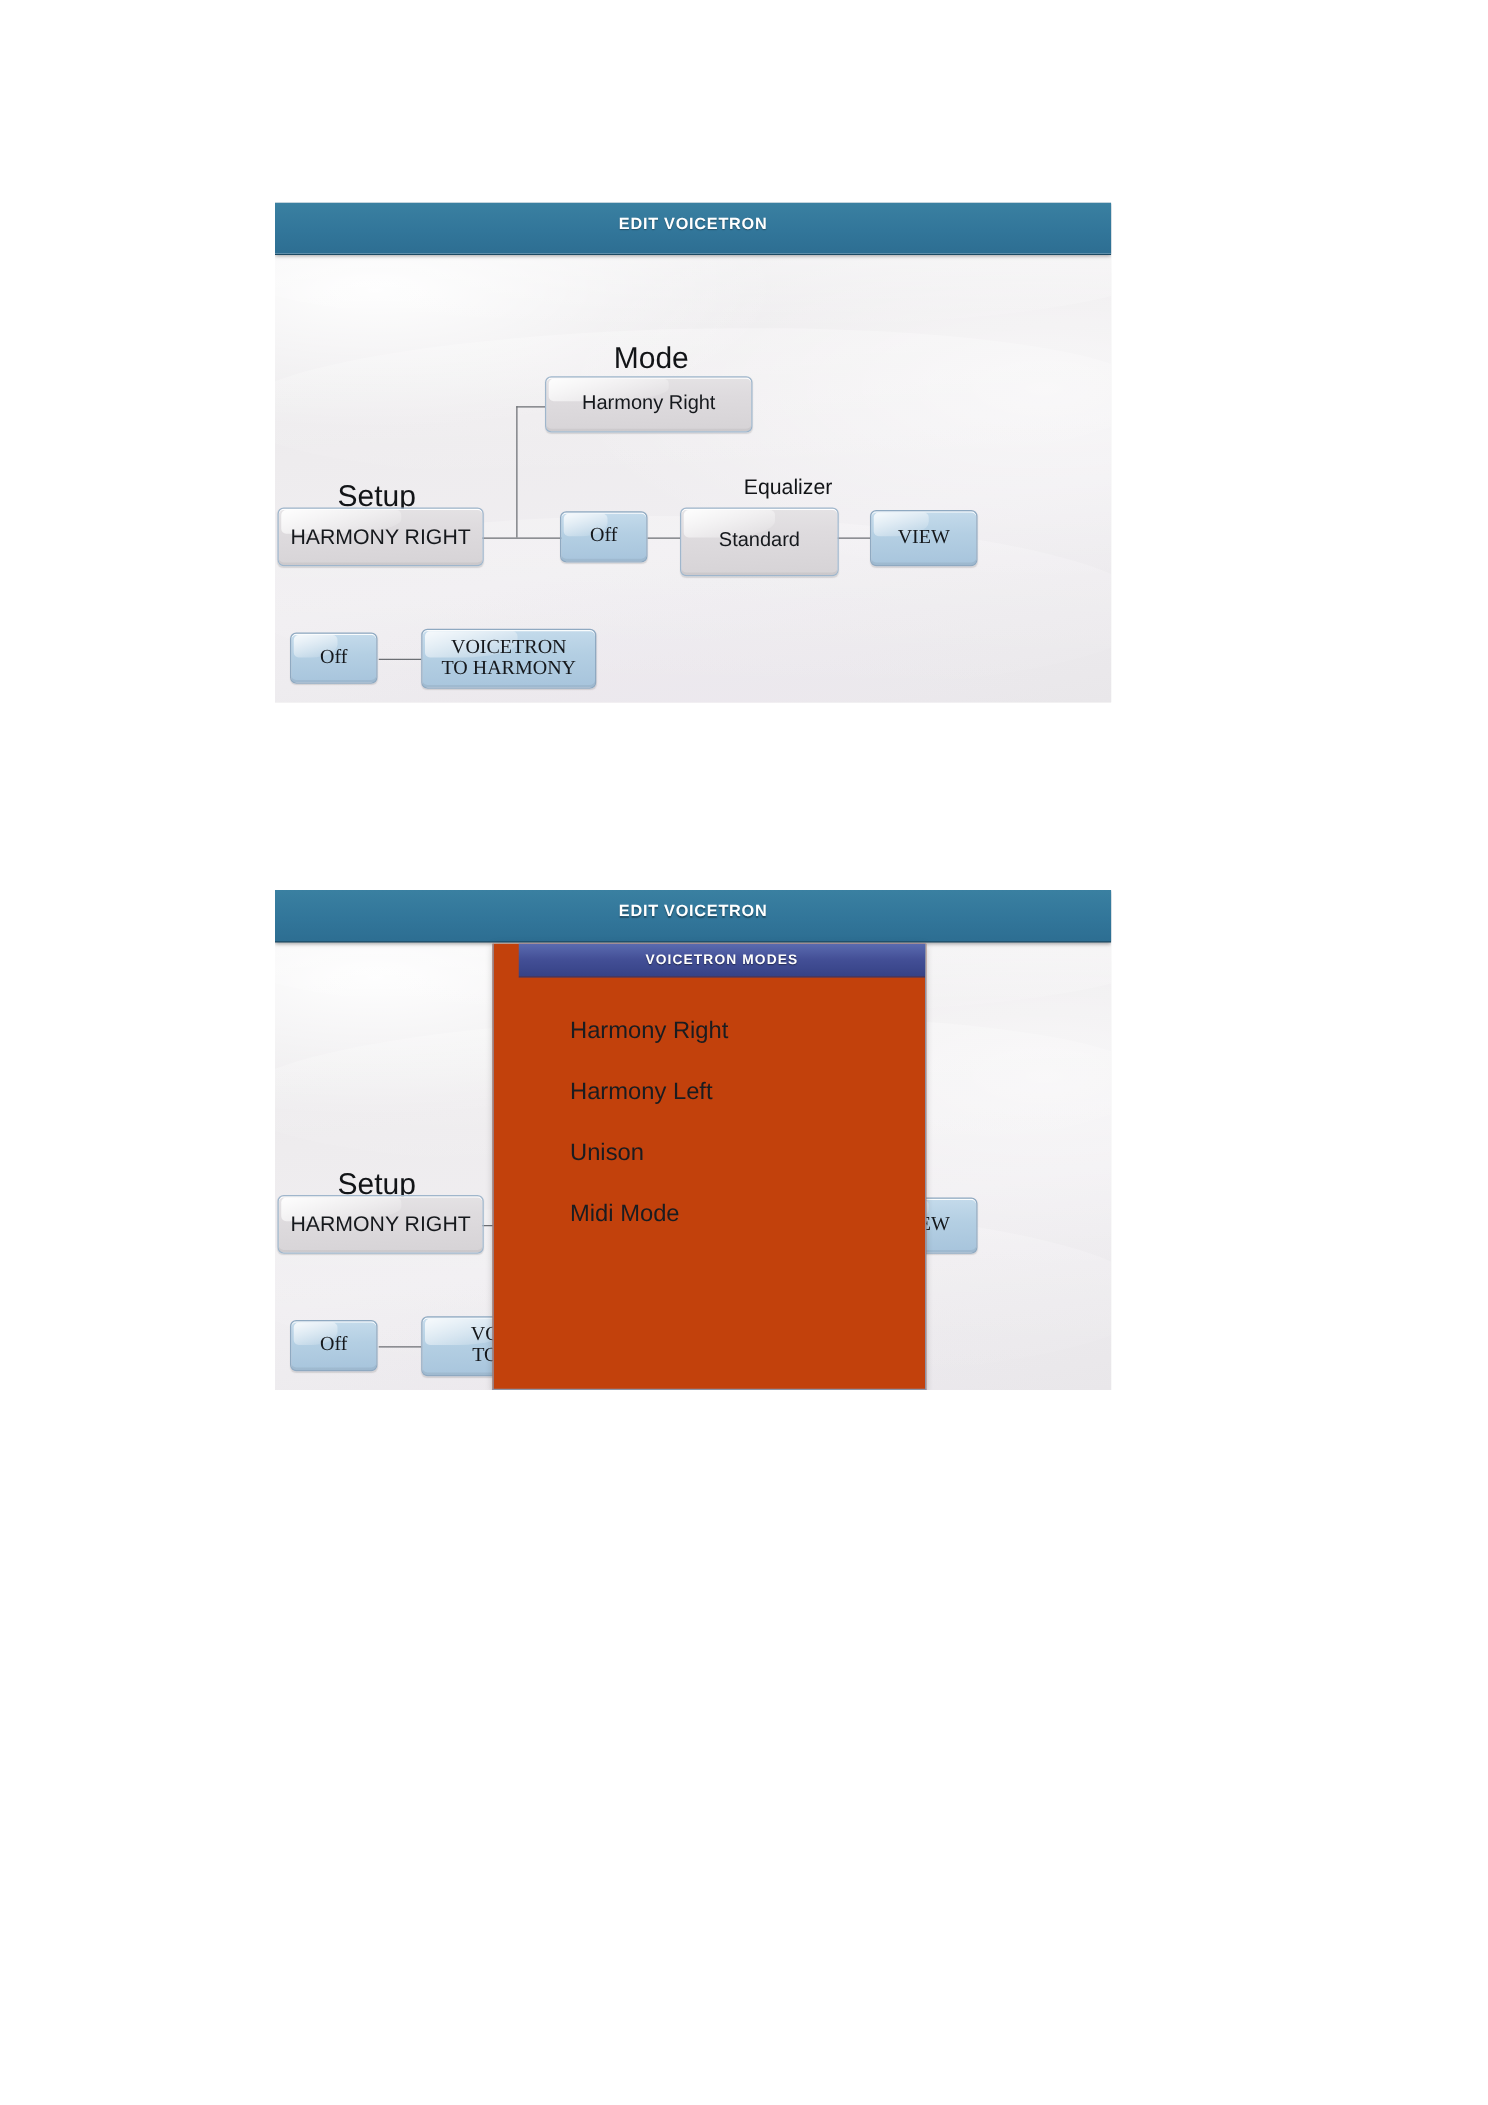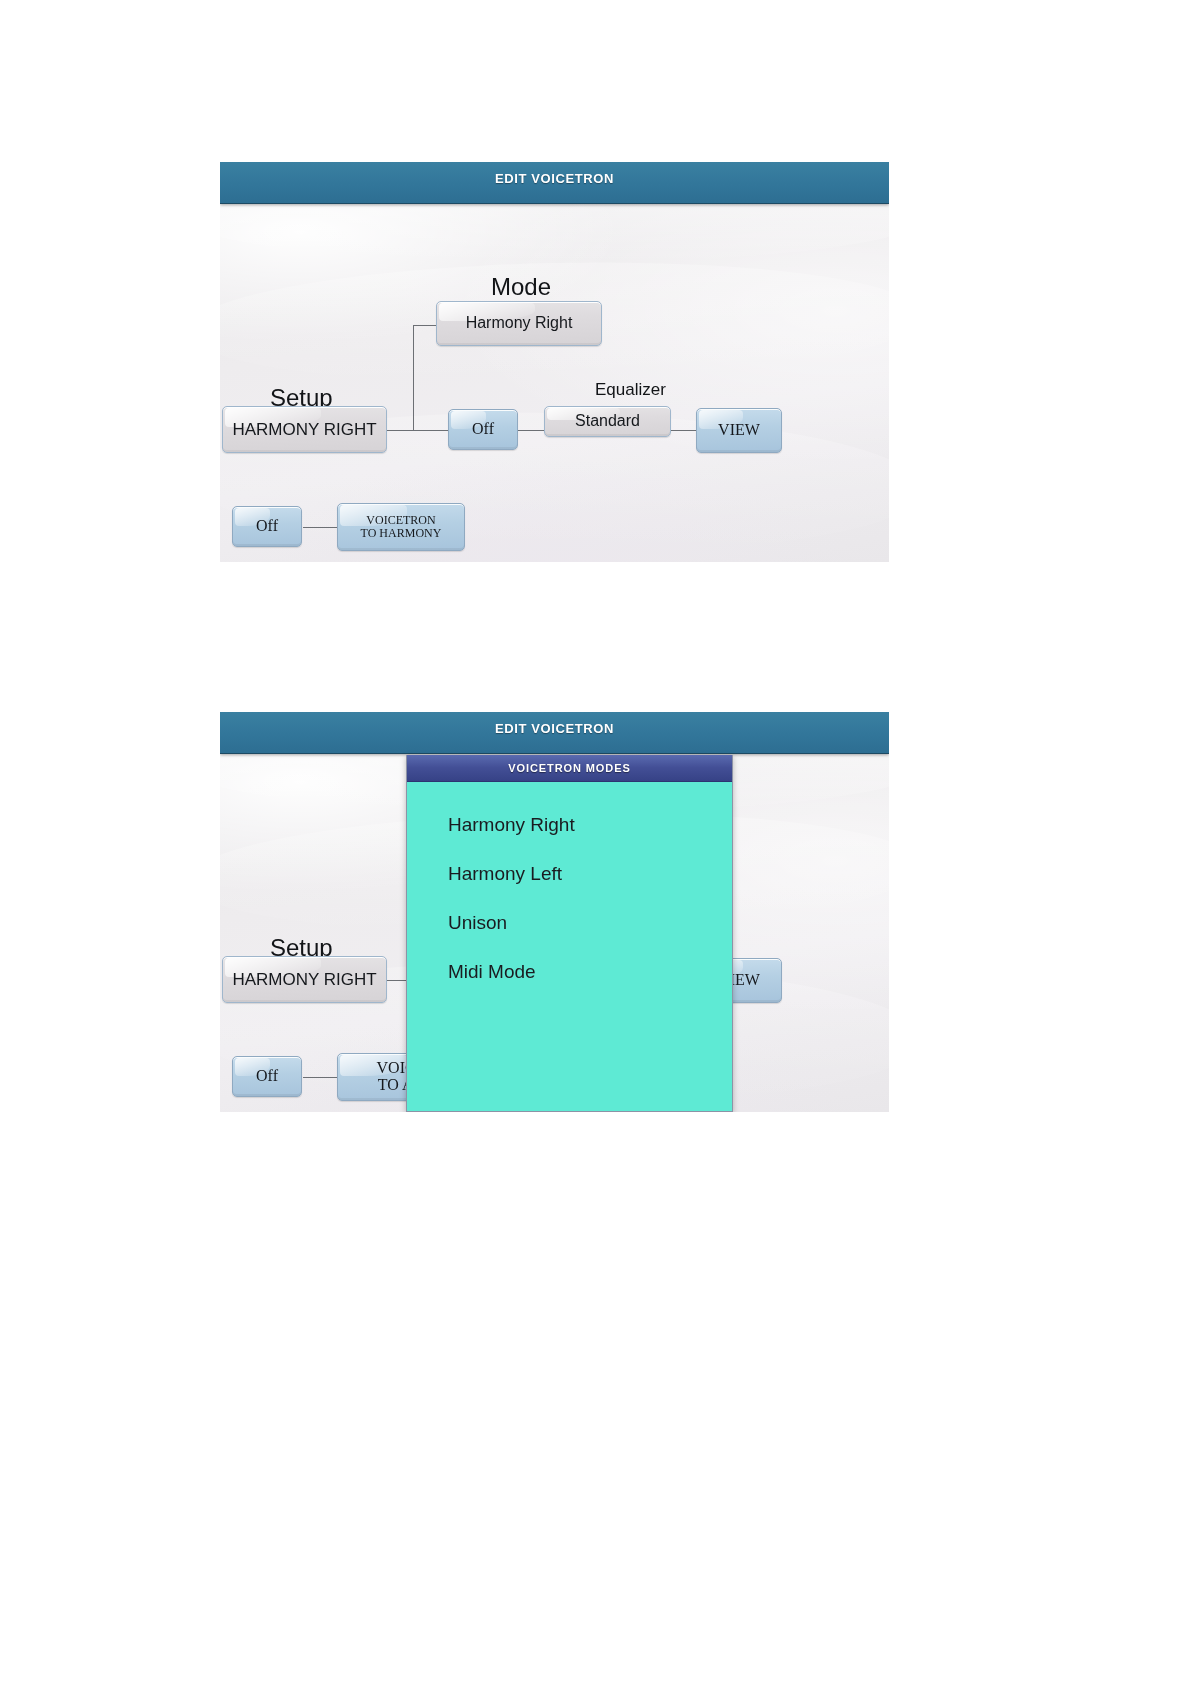--- a/index.html
+++ b/index.html
@@ -136,29 +136,30 @@
     position: absolute;
     background: #6c6f74;
     z-index: 2;
   }
   .line.h { height: 1px; }
   .line.v { width: 1px; }
 
   
   .modal {
     position: absolute;
-    left: 186px;
+    left: 174px;
     top: 43px;
     width: 325px;
     height: 356px;
-    background: #5eead4;
+    background: #c2410c;
     border: 1px solid #8d93a6;
     border-top: none;
     box-shadow: 0 2px 6px rgba(0,0,0,.25);
     z-index: 20;
+    padding-left: 20px;
   }
   .modal-title {
     height: 26px;
     background: linear-gradient(180deg, #5a6bb0 0%, #434f96 48%, #364286 100%);
     border-bottom: 1px solid #2c3572;
     display: flex;
     align-items: center;
     justify-content: center;
   }
   .modal-title span {
@@ -208,33 +209,33 @@
     </div>
 
     <div class="btn grey" style="left:2px; top:203px; width:165px; height:47px; font-size:17px;">
       <span>HARMONY RIGHT</span>
     </div>
 
     <div class="btn blue" style="left:228px; top:206px; width:70px; height:41px;">
       <span>Off</span>
     </div>
 
-    <div class="btn grey" style="left:324px; top:203px; width:127px; height:31px;">
+    <div class="btn grey" style="left:324px; top:203px; width:127px; height:55px;">
       <span>Standard</span>
     </div>
 
     <div class="btn blue" style="left:476px; top:205px; width:86px; height:45px;">
       <span>VIEW</span>
     </div>
 
     <div class="btn blue" style="left:12px; top:303px; width:70px; height:41px;">
       <span>Off</span>
     </div>
 
-    <div class="btn blue" style="left:117px; top:300px; width:128px; height:48px; flex-direction:column; font-size:12px;">
+    <div class="btn blue" style="left:117px; top:300px; width:140px; height:48px; flex-direction:column; font-size:16px;">
       <span>VOICETRON</span>
       <span>TO HARMONY</span>
     </div>
   </div>
 </div>
 
 <div class="screen" id="screen-bot">
 
   <div class="title-bar">
     <div class="title-text">EDIT VOICETRON</div>

